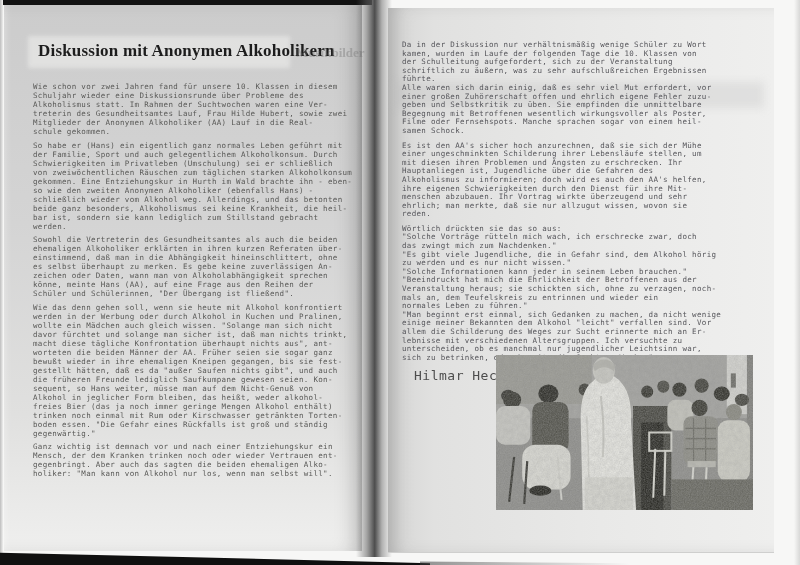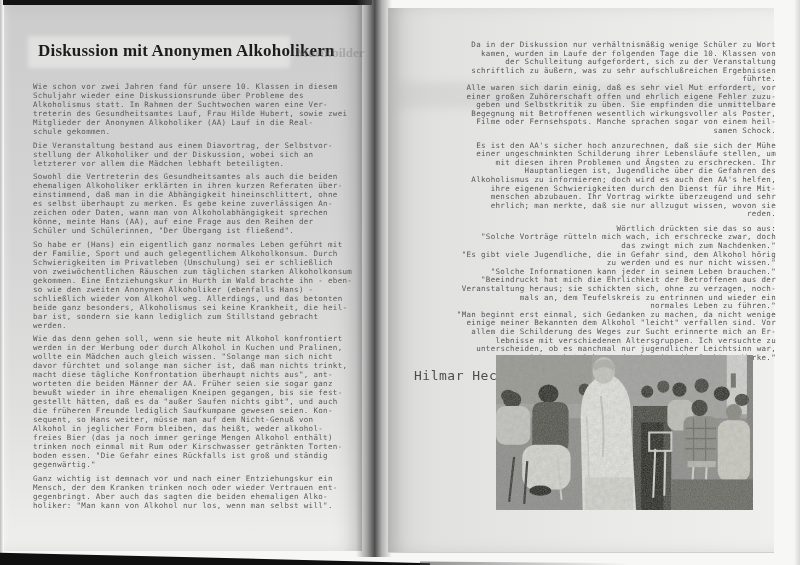--- a/index.html
+++ b/index.html
@@ -31,21 +31,20 @@
   }
   .binding{
     position:absolute;left:356px;top:0;width:36px;height:557px;
     background:linear-gradient(90deg,rgba(130,130,130,0) 0%,rgba(95,95,95,.55) 30%,#4d4d4d 52%,rgba(120,120,120,.55) 72%,rgba(235,235,235,0) 100%);
   }
   .page-right{
     left:388px;top:8px;width:386px;height:544px;
     background:linear-gradient(90deg,#d6d6d5 0%,#e1e1e0 12%,#e9e9e8 55%,#efefee 100%);
     box-shadow:inset 14px 0 18px -8px rgba(90,90,90,.35);
     border-bottom:1px solid #cfcfce;
-    text-align:right;
   }
   .rp-top-band{position:absolute;left:6px;top:74px;width:370px;height:26px;
     background:rgba(185,185,185,.28);filter:blur(4px);}
 
   
   .title-band{position:absolute;left:24px;top:31px;width:262px;height:32px;
     background:rgba(240,240,239,.55);filter:blur(2px);}
   .title{
     position:absolute;left:34px;top:36px;margin:0;
     font-family:"Liberation Serif", serif;font-weight:bold;
@@ -88,40 +87,37 @@
     <div class="title-band"></div>
     <h1 class="title">Diskussion mit Anonymen Alkoholikern</h1>
     <div class="ghost">Musikbilder im</div>
     <div class="body-text left-body">
         <div class="para">Wie schon vor zwei Jahren fand für unsere 10. Klassen in diesem
 Schuljahr wieder eine Diskussionsrunde über Probleme des
 Alkoholismus statt. Im Rahmen der Suchtwochen waren eine Ver-
 treterin des Gesundheitsamtes Lauf, Frau Hilde Hubert, sowie zwei
 Mitglieder der Anonymen Alkoholiker (AA) Lauf in die Real-
 schule gekommen.</div>
-        <div class="para">Die Veranstaltung bestand aus einem Diavortrag, der Selbstvor-
-stellung der Alkoholiker und der Diskussion, wobei sich an
-letzterer vor allem die Mädchen lebhaft beteiligten.</div>
-        <div class="para">Sowohl die Vertreterin des Gesundheitsamtes als auch die beiden
-ehemaligen Alkoholiker erklärten in ihren kurzen Referaten über-
-einstimmend, daß man in die Abhängigkeit hineinschlittert, ohne
-es selbst überhaupt zu merken. Es gebe keine zuverlässigen An-
-zeichen oder Daten, wann man von Alkoholabhängigkeit sprechen
-könne, meinte Hans (AA), auf eine Frage aus den Reihen der
-Schüler und Schülerinnen, "Der Übergang ist fließend".</div>
         <div class="para">So habe er (Hans) ein eigentlich ganz normales Leben geführt mit
 der Familie, Sport und auch gelegentlichem Alkoholkonsum. Durch
 Schwierigkeiten im Privatleben (Umschulung) sei er schließlich
 von zweiwöchentlichen Räuschen zum täglichen starken Alkoholkonsum
 gekommen. Eine Entziehungskur in Hurth im Wald brachte ihn - eben-
 so wie den zweiten Anonymen Alkoholiker (ebenfalls Hans) -
 schließlich wieder vom Alkohol weg. Allerdings, und das betonten
 beide ganz besonders, Alkoholismus sei keine Krankheit, die heil-
 bar ist, sondern sie kann lediglich zum Stillstand gebracht
 werden.</div>
+        <div class="para">Sowohl die Vertreterin des Gesundheitsamtes als auch die beiden
+ehemaligen Alkoholiker erklärten in ihren kurzen Referaten über-
+einstimmend, daß man in die Abhängigkeit hineinschlittert, ohne
+es selbst überhaupt zu merken. Es gebe keine zuverlässigen An-
+zeichen oder Daten, wann man von Alkoholabhängigkeit sprechen
+könne, meinte Hans (AA), auf eine Frage aus den Reihen der
+Schüler und Schülerinnen, "Der Übergang ist fließend".</div>
         <div class="para">Wie das denn gehen soll, wenn sie heute mit Alkohol konfrontiert
 werden in der Werbung oder durch Alkohol in Kuchen und Pralinen,
 wollte ein Mädchen auch gleich wissen. "Solange man sich nicht
 davor fürchtet und solange man sicher ist, daß man nichts trinkt,
 macht diese tägliche Konfrontation überhaupt nichts aus", ant-
 worteten die beiden Männer der AA. Früher seien sie sogar ganz
 bewußt wieder in ihre ehemaligen Kneipen gegangen, bis sie fest-
 gestellt hätten, daß es da "außer Saufen nichts gibt", und auch
 die früheren Freunde lediglich Saufkumpane gewesen seien. Kon-
 sequent, so Hans weiter, müsse man auf dem Nicht-Genuß von

